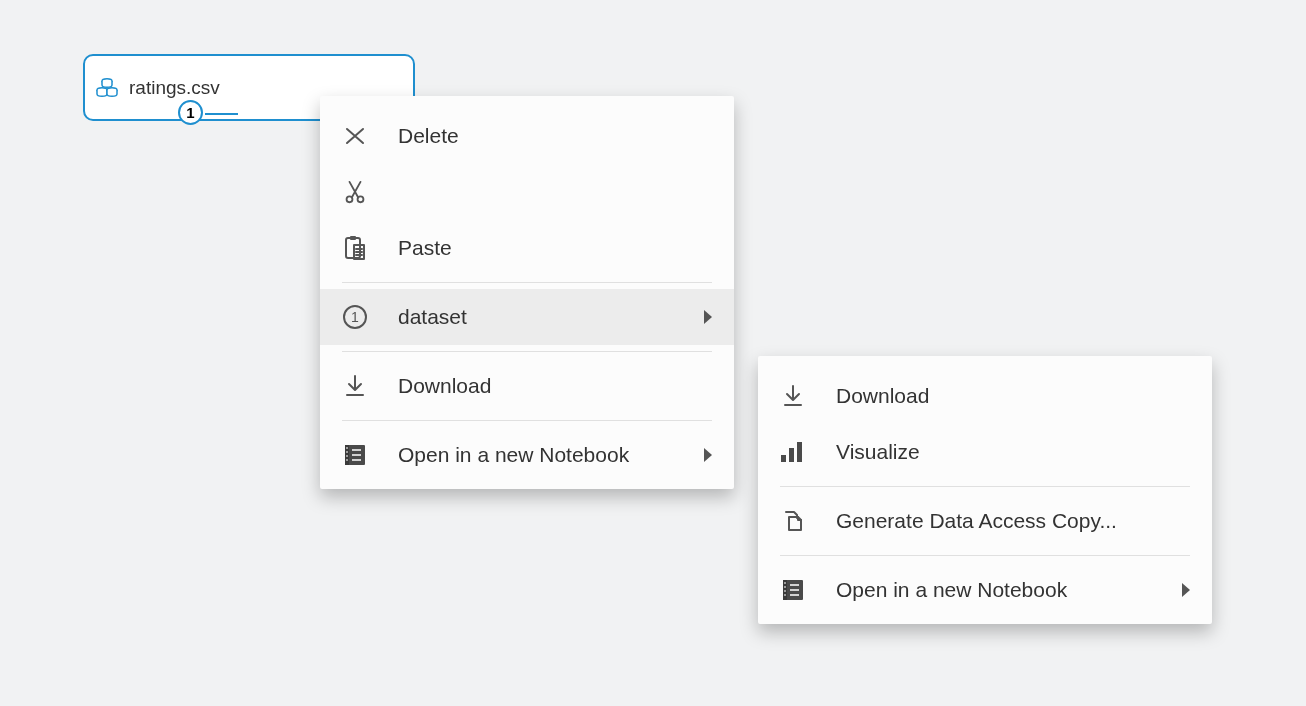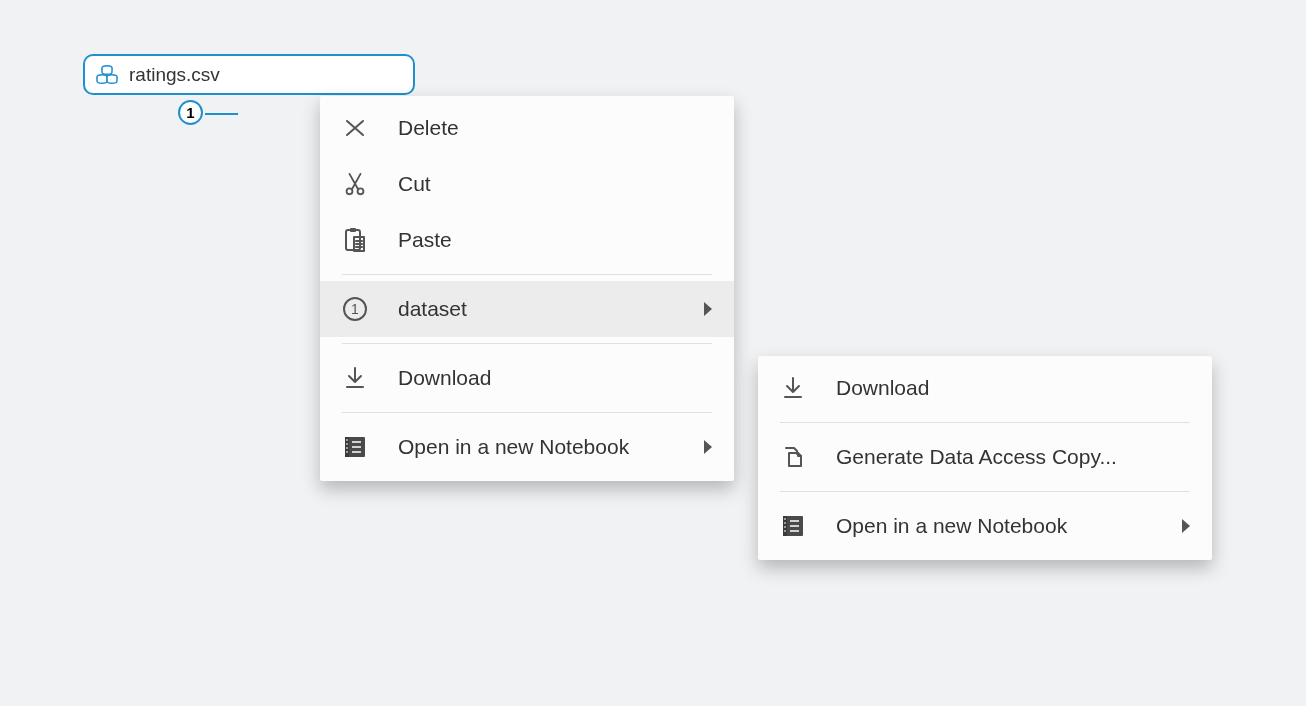--- a/index.html
+++ b/index.html
@@ -13,21 +13,21 @@
     color:#333;
     overflow:hidden;
   }
 
   
   .node{
     position:absolute;
     left:83px;
     top:54px;
     width:332px;
-    height:41px;
+    height:67px;
     border:2px solid #1f8fcf;
     border-radius:10px;
     background:#fff;
     display:flex;
     align-items:center;
     padding-left:10px;
     box-sizing:border-box;
     cursor:pointer;
     text-align:right;
   }
@@ -71,21 +71,21 @@
     height:0;
     border-top:2px solid #1f8fcf;
   }
 
   
   .menu{
     position:absolute;
     background:#fcfcfc;
     box-shadow:0 8px 18px rgba(0,0,0,.25);
     border-radius:2px;
-    padding-top:4px;
+    padding-top:12px;
     padding-bottom:6px;
   }
   .menu-item{
     display:flex;
     align-items:center;
     height:56px;
     padding:0 22px 0 20px;
     font-size:21px;
     color:#333;
     cursor:pointer;
@@ -168,21 +168,20 @@
 
   <div class="menu-item">
     <span class="mi-icon">
       <svg width="22" height="26" viewBox="0 0 24 28">
         <circle class="stroke" cx="6" cy="22" r="3.2"></circle>
         <circle class="stroke" cx="18" cy="22" r="3.2"></circle>
         <path class="stroke" d="M8.5 20 L18 3"></path>
         <path class="stroke" d="M15.5 20 L6 3"></path>
       </svg>
     </span>
-    <span class="mi-label">Cut</span>
   </div>
 
   <div class="menu-item">
     <span class="mi-icon">
       <svg width="24" height="26" viewBox="0 0 24 26">
         <rect class="stroke" x="3" y="3" width="14" height="20" rx="2"></rect>
         <rect class="fill" x="7" y="1" width="6" height="4" rx="1"></rect>
         <rect class="stroke" x="11" y="10" width="10" height="14"></rect>
         <path class="stroke" d="M13 14h6M13 17h6M13 20h6"></path>
       </svg>
@@ -239,20 +238,30 @@
     <span class="mi-icon">
       <svg width="22" height="24" viewBox="0 0 22 24">
         <path class="stroke" stroke-width="2.5" d="M11 2v13"></path>
         <path class="stroke" stroke-width="2.5" d="M5 10l6 6 6-6"></path>
         <path class="stroke" stroke-width="2.5" d="M3 21h16"></path>
       </svg>
     </span>
     <span class="mi-label">Download</span>
   </div>
 
+  <div class="menu-item">
+    <span class="mi-icon">
+      <svg width="26" height="22" viewBox="0 0 26 22">
+        <rect class="fill-dark" x="1" y="14" width="5" height="7"></rect>
+        <rect class="fill-dark" x="9" y="7" width="5" height="14"></rect>
+        <rect class="fill-dark" x="17" y="1" width="5" height="20"></rect>
+      </svg>
+    </span>
+    <span class="mi-label">Visualize</span>
+  </div>
 
   <div class="menu-sep"></div>
 
   <div class="menu-item">
     <span class="mi-icon">
       <svg width="24" height="24" viewBox="0 0 24 24">
         <path class="stroke" d="M5 3h8l3 3v3"></path>
         <path class="stroke" d="M8 8h9l3 3v10H8z"></path>
         <path class="stroke" d="M17 8v3h3"></path>
       </svg>

